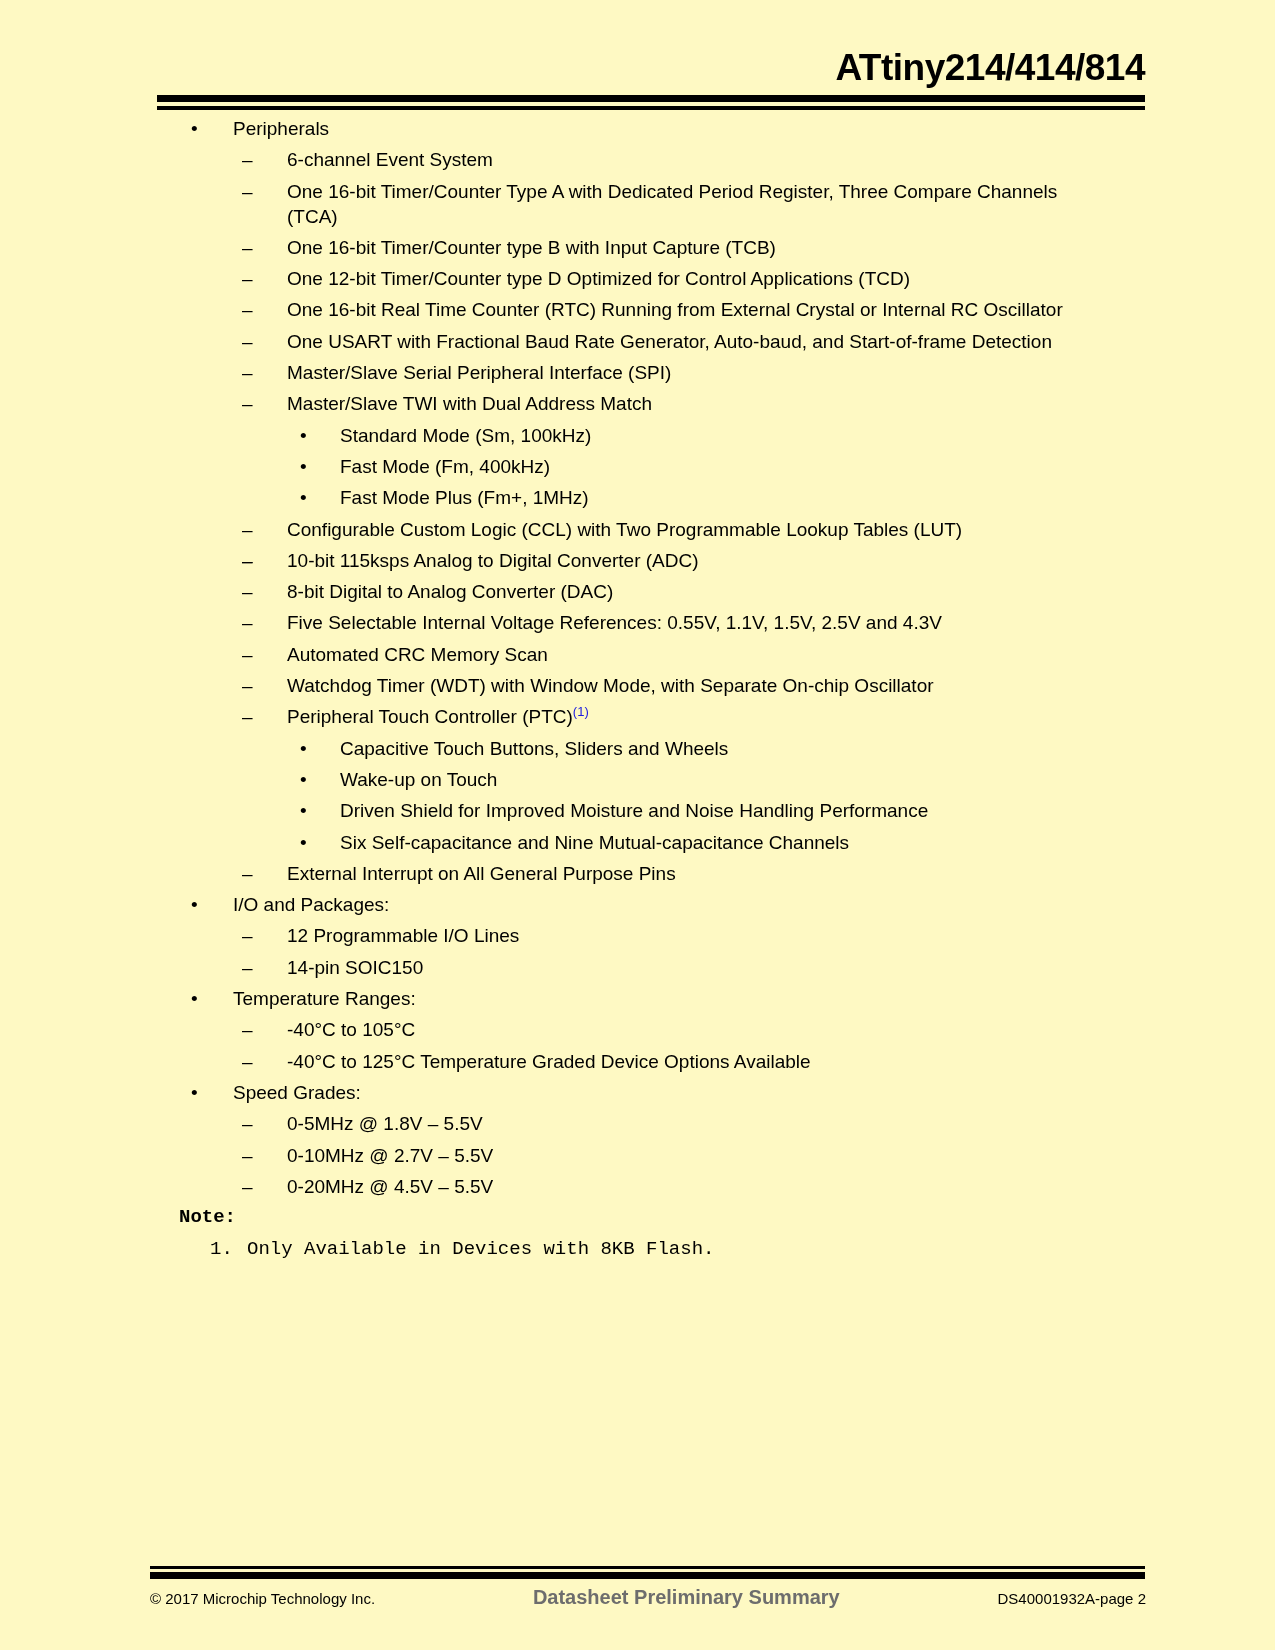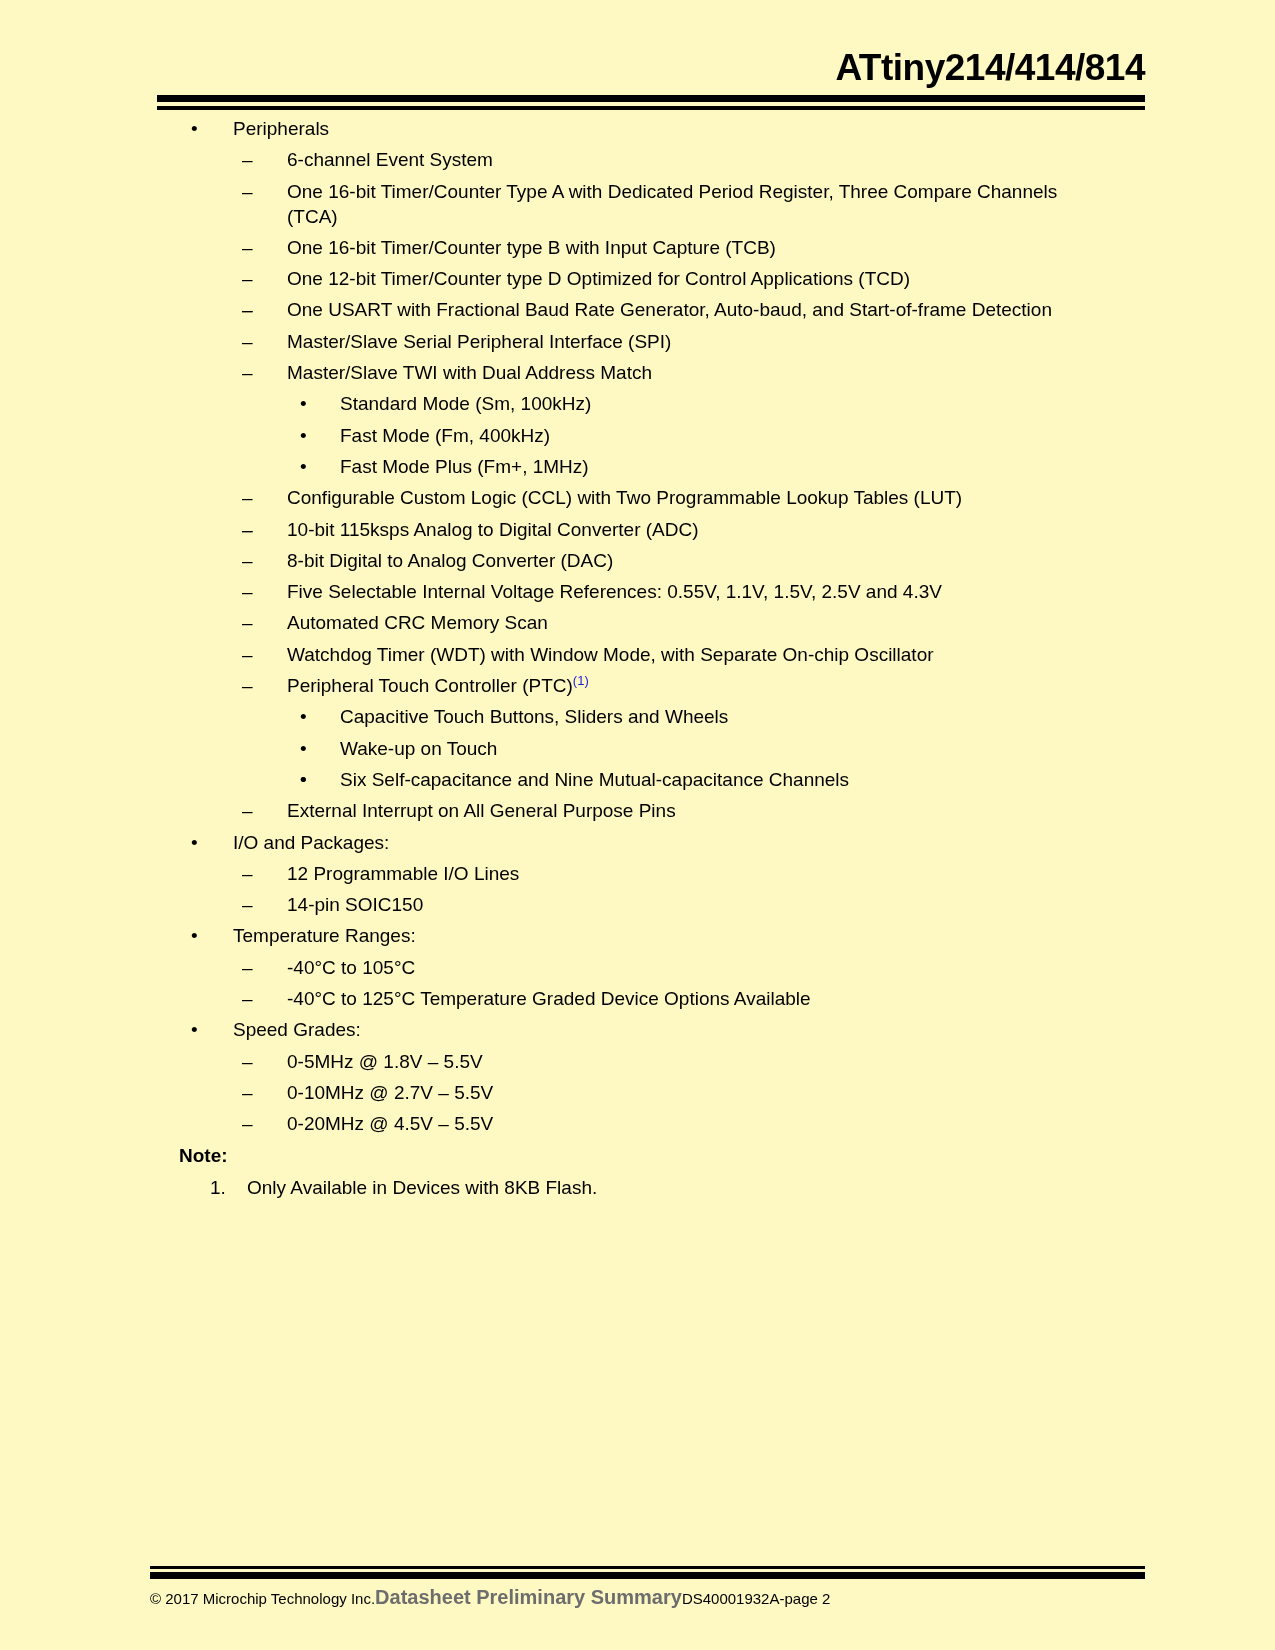--- a/index.html
+++ b/index.html
@@ -45,40 +45,41 @@
   .l3 .marker { left:143px; }
   .li .text { white-space:pre-line; }
   .fnref {
     color:var(--link-blue, #1a1ae0);
     font-size:13px;
     line-height:0;
     vertical-align:super;
   }
 
   
-  .note-section { margin-top:1px; }
+  .note-section { margin-top:1px;font-family:Liberation Mono, monospace; }
   .note-label {
     font-weight:bold;
     padding-left:22px;
     line-height:25px;
     margin-bottom:7px;
   }
   .note-item { position:relative; padding-left:90px; line-height:25px; }
   .note-item .num { position:absolute; left:53px; top:0; }
 
   
   .footer-rules { position:absolute; left:150px; right:130px; top:1566px; }
   .footer-rule-thin  { height:3px; background:#000; }
   .footer-rule-thick { height:7px; background:#000; margin-top:3px; }
   .footer-text {
     position:absolute;
     left:150px;
     right:129px;
     top:1586px;
     display:flex;
+    justify-content:space-between;
     align-items:baseline;
     font-size:15px;
   }
   .footer-center {
     font-size:20px;
     font-weight:bold;
     color:var(--footer-gray, #6d6d6d);
   }
 </style>
 </head>
@@ -93,38 +94,38 @@
   </div>
 
   <div class="content">
     <div>
         <div class="li l1"><span class="marker">•</span><span class="text">Peripherals</span></div>
         <div class="li l2"><span class="marker">–</span><span class="text">6-channel Event System</span></div>
         <div class="li l2"><span class="marker">–</span><span class="text">One 16-bit Timer/Counter Type A with Dedicated Period Register, Three Compare Channels
 (TCA)</span></div>
         <div class="li l2"><span class="marker">–</span><span class="text">One 16-bit Timer/Counter type B with Input Capture (TCB)</span></div>
         <div class="li l2"><span class="marker">–</span><span class="text">One 12-bit Timer/Counter type D Optimized for Control Applications (TCD)</span></div>
-        <div class="li l2"><span class="marker">–</span></div>
+        <div class="li l2"><span class="marker">–</span><span class="text">One 16-bit Real Time Counter (RTC) Running from External Crystal or Internal RC Oscillator</span></div>
         <div class="li l2"><span class="marker">–</span><span class="text">One USART with Fractional Baud Rate Generator, Auto-baud, and Start-of-frame Detection</span></div>
         <div class="li l2"><span class="marker">–</span><span class="text">Master/Slave Serial Peripheral Interface (SPI)</span></div>
         <div class="li l2"><span class="marker">–</span><span class="text">Master/Slave TWI with Dual Address Match</span></div>
         <div class="li l3"><span class="marker">•</span><span class="text">Standard Mode (Sm, 100kHz)</span></div>
         <div class="li l3"><span class="marker">•</span><span class="text">Fast Mode (Fm, 400kHz)</span></div>
         <div class="li l3"><span class="marker">•</span><span class="text">Fast Mode Plus (Fm+, 1MHz)</span></div>
         <div class="li l2"><span class="marker">–</span><span class="text">Configurable Custom Logic (CCL) with Two Programmable Lookup Tables (LUT)</span></div>
         <div class="li l2"><span class="marker">–</span></div>
         <div class="li l2"><span class="marker">–</span><span class="text">10-bit 115ksps Analog to Digital Converter (ADC)</span></div>
         <div class="li l2"><span class="marker">–</span><span class="text">8-bit Digital to Analog Converter (DAC)</span></div>
         <div class="li l2"><span class="marker">–</span><span class="text">Five Selectable Internal Voltage References: 0.55V, 1.1V, 1.5V, 2.5V and 4.3V</span></div>
         <div class="li l2"><span class="marker">–</span><span class="text">Automated CRC Memory Scan</span></div>
         <div class="li l2"><span class="marker">–</span><span class="text">Watchdog Timer (WDT) with Window Mode, with Separate On-chip Oscillator</span></div>
         <div class="li l2"><span class="marker">–</span><span class="text">Peripheral Touch Controller (PTC)<sup class="fnref">(1)</sup></span></div>
         <div class="li l3"><span class="marker">•</span><span class="text">Capacitive Touch Buttons, Sliders and Wheels</span></div>
         <div class="li l3"><span class="marker">•</span><span class="text">Wake-up on Touch</span></div>
-        <div class="li l3"><span class="marker">•</span></div>
+        <div class="li l3"><span class="marker">•</span><span class="text">Driven Shield for Improved Moisture and Noise Handling Performance</span></div>
         <div class="li l3"><span class="marker">•</span><span class="text">Six Self-capacitance and Nine Mutual-capacitance Channels</span></div>
         <div class="li l2"><span class="marker">–</span><span class="text">External Interrupt on All General Purpose Pins</span></div>
         <div class="li l1"><span class="marker">•</span><span class="text">I/O and Packages:</span></div>
         <div class="li l2"><span class="marker">–</span><span class="text">12 Programmable I/O Lines</span></div>
         <div class="li l2"><span class="marker">–</span><span class="text">14-pin SOIC150</span></div>
         <div class="li l1"><span class="marker">•</span><span class="text">Temperature Ranges:</span></div>
         <div class="li l2"><span class="marker">–</span><span class="text">-40°C to 105°C</span></div>
         <div class="li l2"><span class="marker">–</span><span class="text">-40°C to 125°C Temperature Graded Device Options Available</span></div>
         <div class="li l1"><span class="marker">•</span><span class="text">Speed Grades:</span></div>
         <div class="li l2"><span class="marker">–</span><span class="text">0-5MHz @ 1.8V – 5.5V</span></div>

